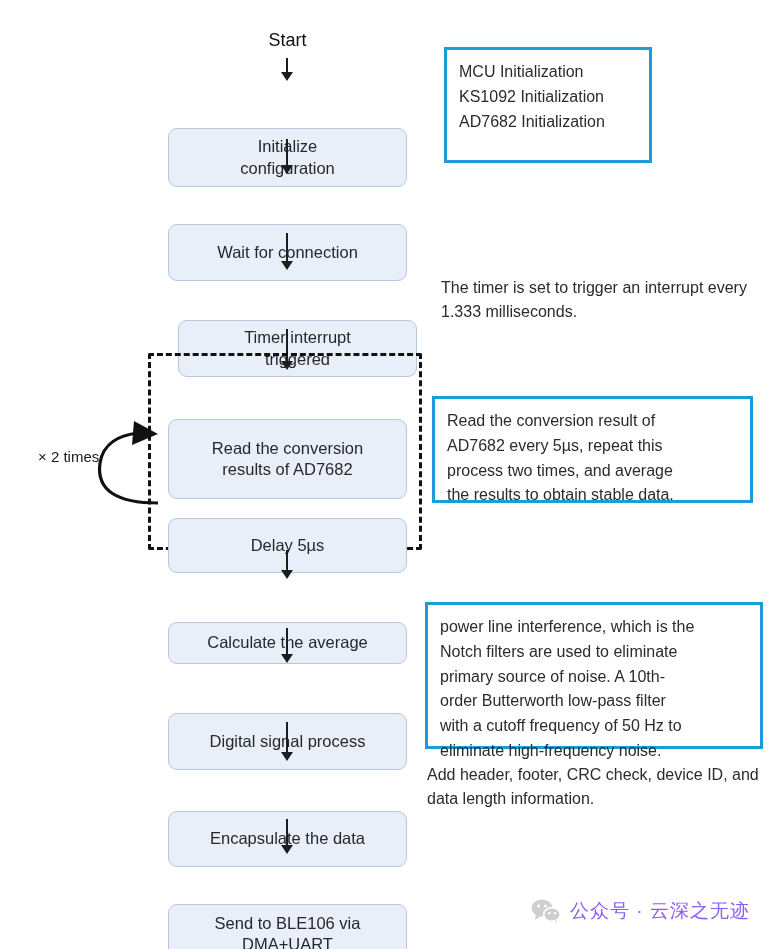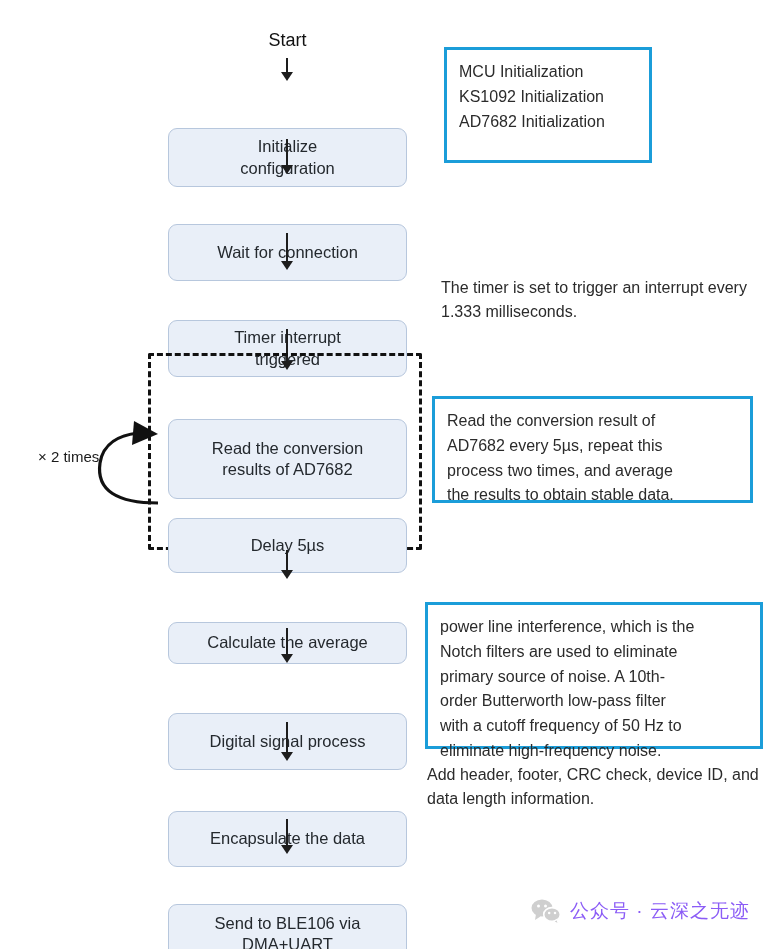--- a/index.html
+++ b/index.html
@@ -136,21 +136,21 @@
   <div class="conn" style="left:286px; top:139px; height:28px;"></div>
   <div class="arrowhead" style="left:281px; top:165px;"></div>
 
   <div class="node" style="left:168px; top:176px; width:239px; height:57px;">
     <span style="white-space:pre-line;">Wait for connection</span>
   </div>
 
   <div class="conn" style="left:286px; top:233px; height:30px;"></div>
   <div class="arrowhead" style="left:281px; top:261px;"></div>
 
-  <div class="node" style="left:168px; top:272px; width:239px; height:57px;">
+  <div class="node" style="left:178px; top:272px; width:239px; height:57px;">
     <span style="white-space:pre-line;">Timer interrupt
 triggered</span>
   </div>
 
   <div class="conn" style="left:286px; top:329px; height:34px;"></div>
   <div class="arrowhead" style="left:281px; top:361px;"></div>
 
   <div class="dashed-region" style="left:148px; top:353px; width:274px; height:197px;"></div>
 
   <svg class="loop-arrow" style="left:88px; top:415px;" width="80" height="95" viewBox="0 0 80 95">

